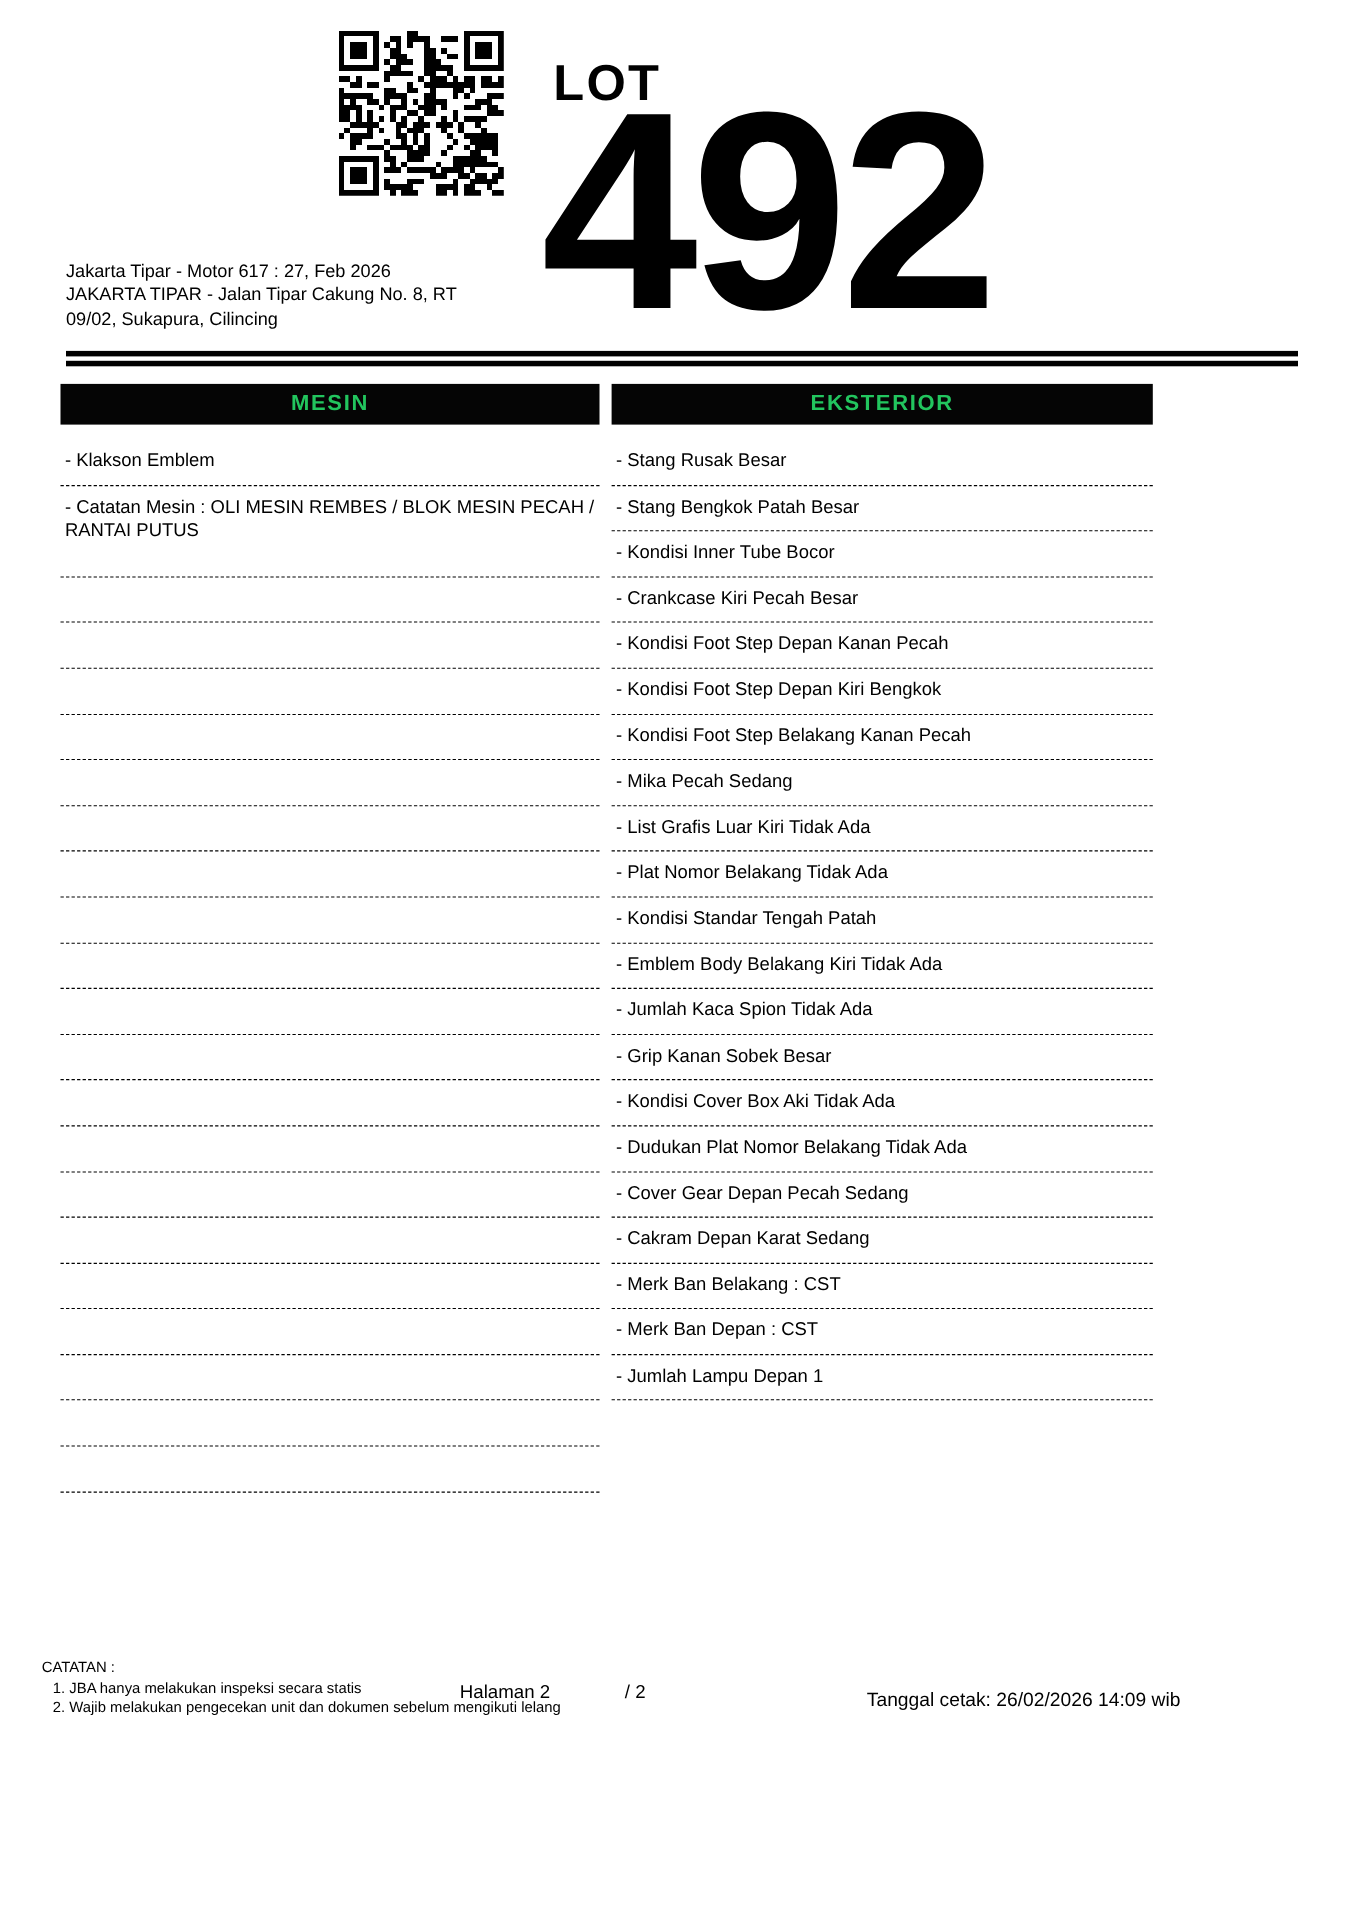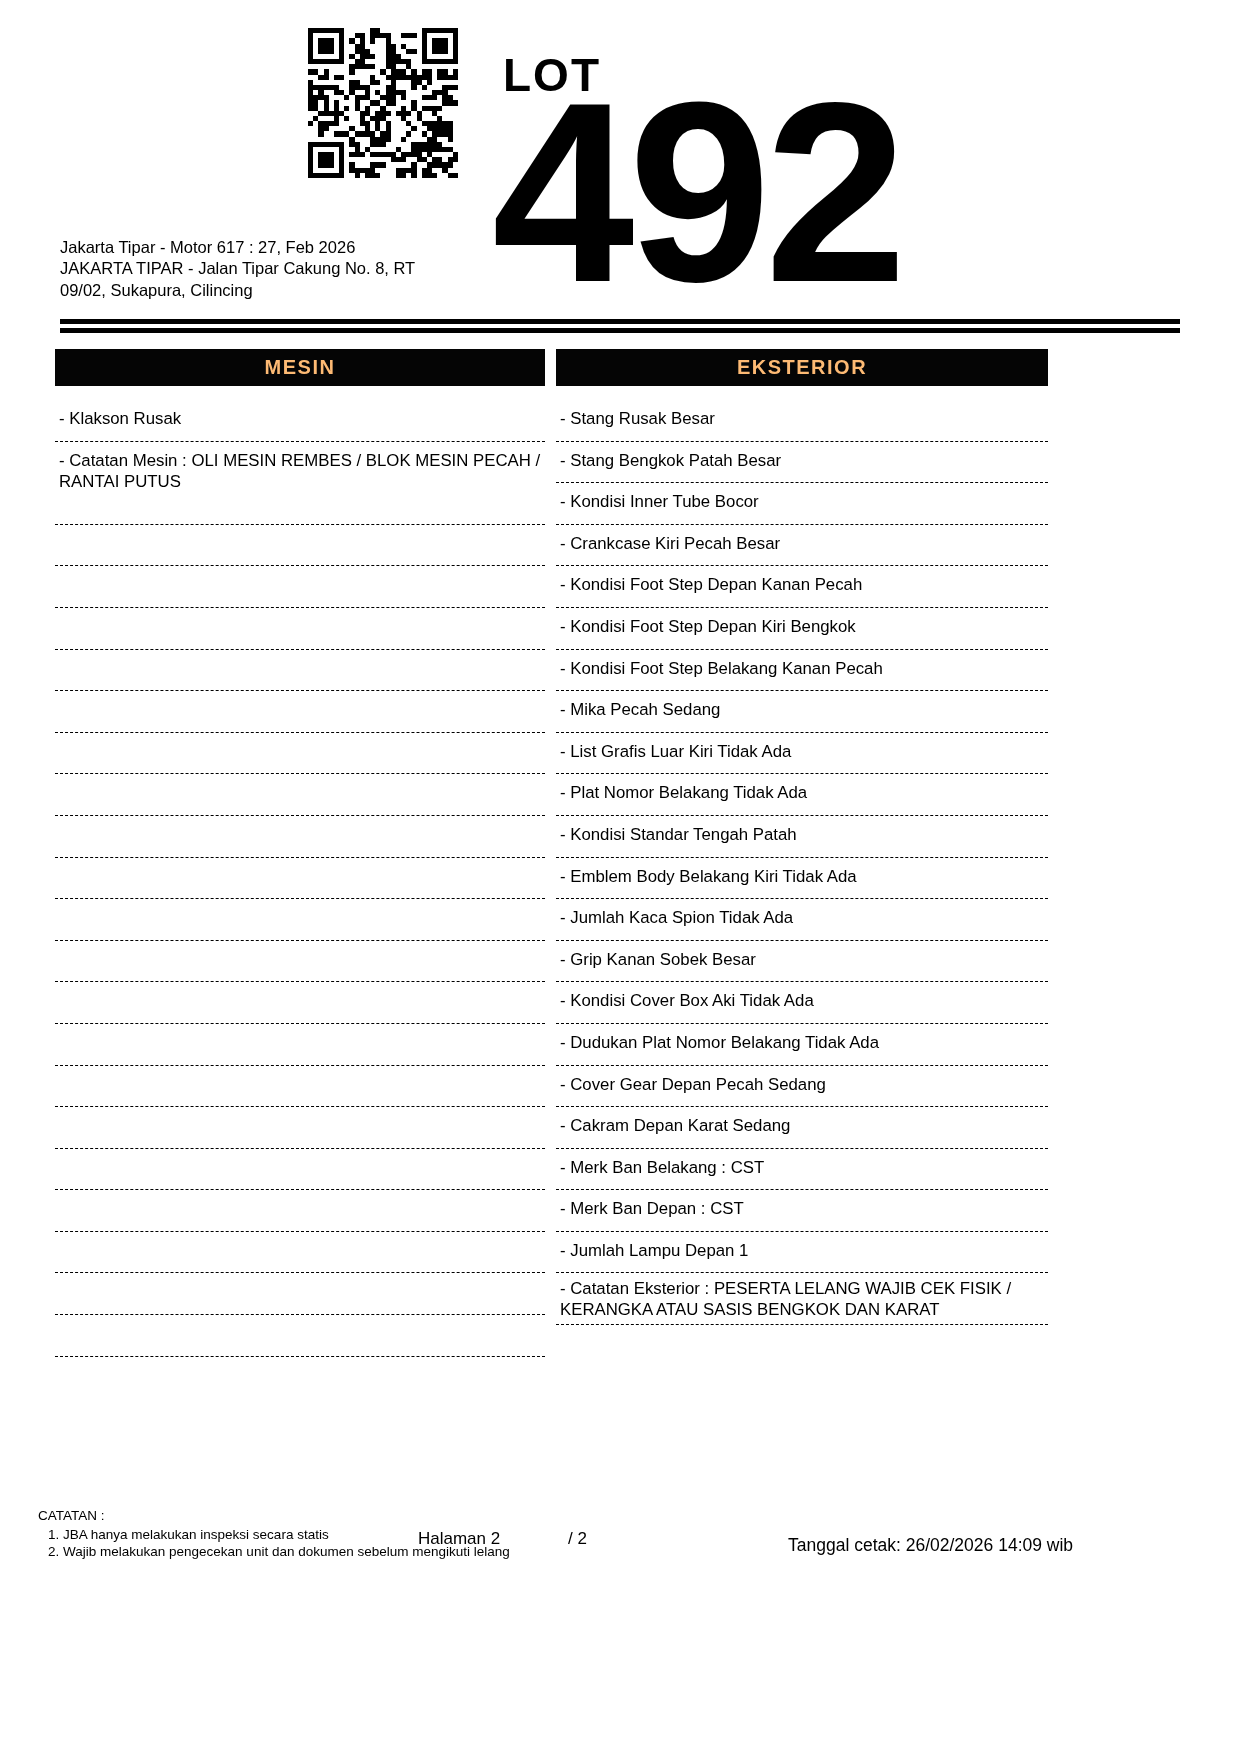--- a/index.html
+++ b/index.html
@@ -29,21 +29,21 @@
     font-size:16.5px; line-height:1.3;
   }
 
   .double-rule {
     position:absolute; left:60px; top:319px; width:1120px; height:14px;
     border-top:5px solid #000; border-bottom:5px solid #000;
   }
 
   .col { position:absolute; top:349px; }
   .col-header {
-    height:37px; background:#050505; color:#fdba74;
+    height:37px; background:#050505; color:#22c55e;
     display:flex; align-items:center; justify-content:center;
     font-size:20px; font-weight:700; letter-spacing:1.5px;
   }
   .col-list { padding-top:14px; }
   .row {
     height:41.6px; border-bottom:1.5px dashed #000;
     padding:9px 4px 0 4px;
     font-size:16.8px; line-height:1.25;
   }
   .row.double { height:83.2px; }
@@ -402,21 +402,21 @@
   <div class="address">
     <div>Jakarta Tipar - Motor 617 : 27, Feb 2026</div>
     <div>JAKARTA TIPAR - Jalan Tipar Cakung No. 8, RT 09/02, Sukapura, Cilincing</div>
   </div>
 
   <div class="double-rule"></div>
 
   <div class="col" style="left:55px; width:490px;">
     <div class="col-header">MESIN</div>
     <div class="col-list">
-        <div class="row"><span>- Klakson Rusak</span></div>
+        <div class="row"><span>- Klakson Emblem</span></div>
         <div class="row double"><span>- Catatan Mesin :  OLI MESIN REMBES / BLOK MESIN PECAH / RANTAI PUTUS</span></div>
         <div class="row"><span></span></div>
         <div class="row"><span></span></div>
         <div class="row"><span></span></div>
         <div class="row"><span></span></div>
         <div class="row"><span></span></div>
         <div class="row"><span></span></div>
         <div class="row"><span></span></div>
         <div class="row"><span></span></div>
         <div class="row"><span></span></div>
@@ -451,21 +451,20 @@
         <div class="row"><span>- Emblem Body Belakang Kiri Tidak Ada</span></div>
         <div class="row"><span>- Jumlah Kaca Spion Tidak Ada</span></div>
         <div class="row"><span>- Grip Kanan Sobek Besar</span></div>
         <div class="row"><span>- Kondisi Cover Box Aki Tidak Ada</span></div>
         <div class="row"><span>- Dudukan Plat Nomor Belakang Tidak Ada</span></div>
         <div class="row"><span>- Cover Gear Depan Pecah Sedang</span></div>
         <div class="row"><span>- Cakram Depan Karat Sedang</span></div>
         <div class="row"><span>- Merk Ban Belakang : CST</span></div>
         <div class="row"><span>- Merk Ban Depan : CST</span></div>
         <div class="row"><span>- Jumlah Lampu Depan 1</span></div>
-        <div class="row wrap"><span>- Catatan Eksterior :  PESERTA LELANG WAJIB CEK FISIK / KERANGKA ATAU SASIS BENGKOK DAN KARAT</span></div>
       </div>
   </div>
 
   <div class="catatan">
     <div class="title">CATATAN :</div>
     <div class="note">1. JBA hanya melakukan inspeksi secara statis</div>
     <div class="note">2. Wajib melakukan pengecekan unit dan dokumen sebelum mengikuti lelang</div>
   </div>
 
   <div class="halaman">Halaman 2</div>

